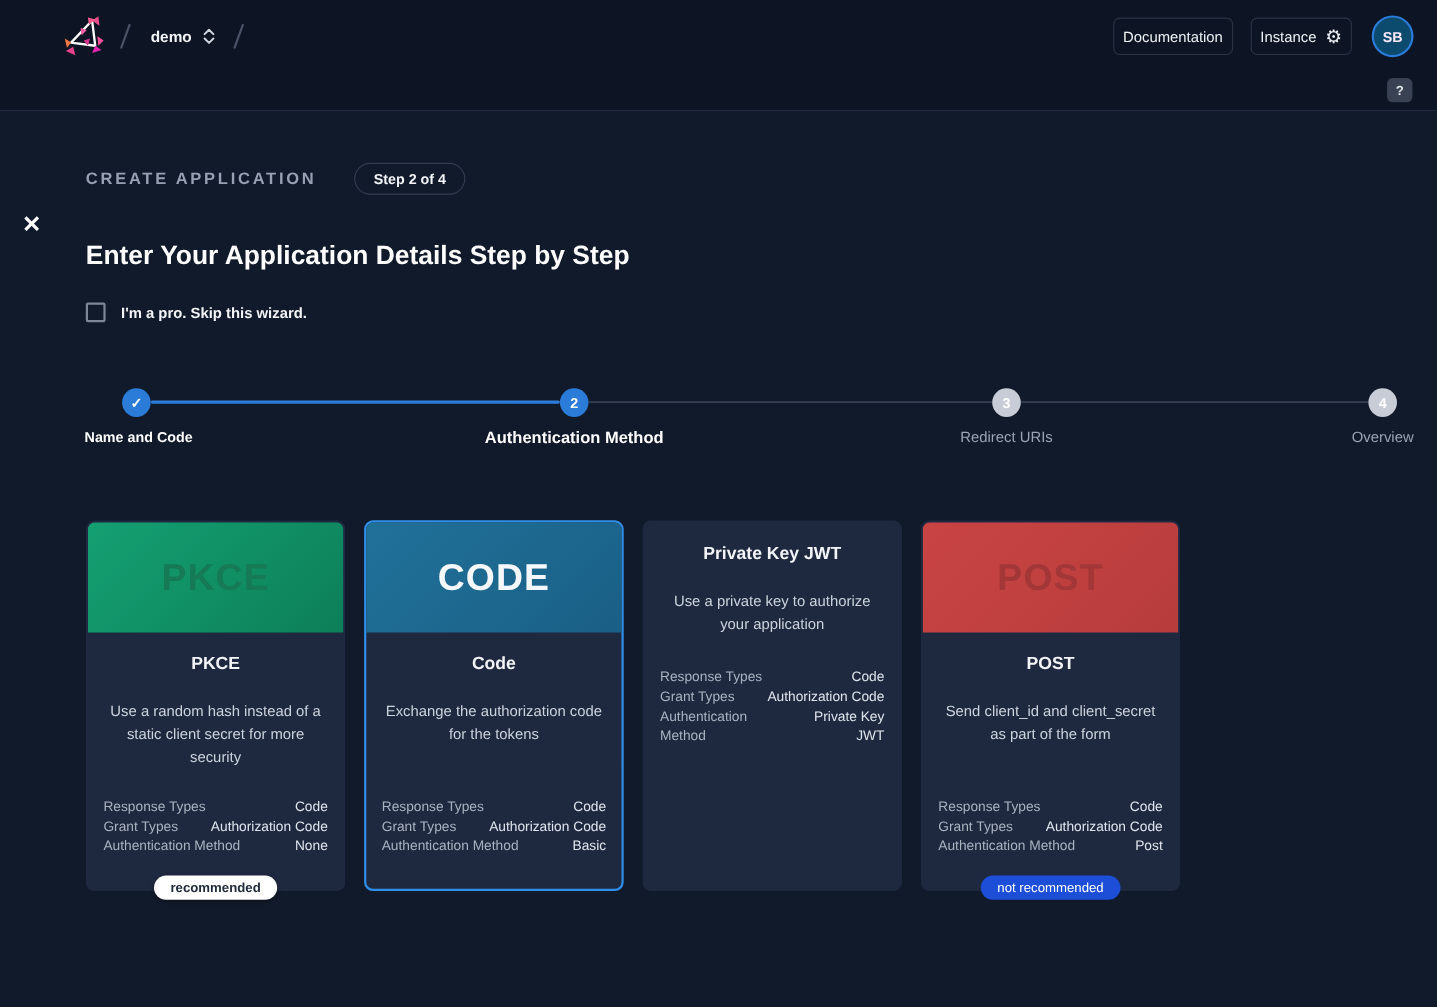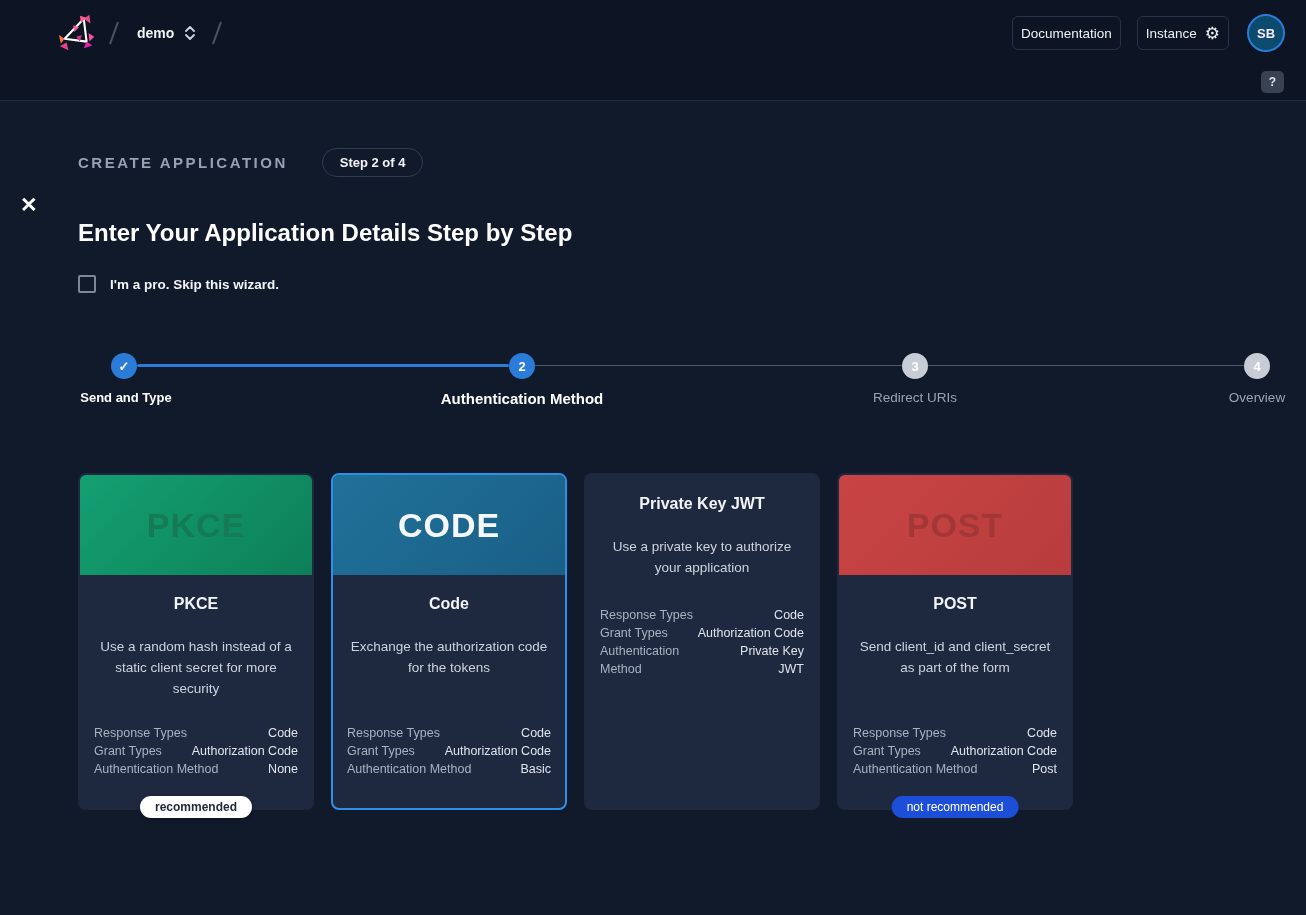--- a/index.html
+++ b/index.html
@@ -195,21 +195,21 @@
     <div class="step-line todo-line" style="left:457px; width:367px;"></div>
     <div class="step-line todo-line" style="left:850px; width:316px;"></div>
 
     <div class="step-circle done" style="left:46px;">
       <span>✓</span>
     </div>
     <div class="step-circle active" style="left:444px;">2</div>
     <div class="step-circle todo" style="left:837px;">3</div>
     <div class="step-circle todo" style="left:1179px;">4</div>
 
-    <span class="step-label done" style="left:48px;">Send and Type</span>
+    <span class="step-label done" style="left:48px;">Name and Code</span>
     <span class="step-label active" style="left:444px;">Authentication Method</span>
     <span class="step-label todo" style="left:837px;">Redirect URIs</span>
     <span class="step-label todo" style="left:1179px;">Overview</span>
   </div>
 
   <div class="cards">
 
     <div class="card">
       <div class="card-banner banner-pkce">PKCE</div>
       <div class="card-body">

